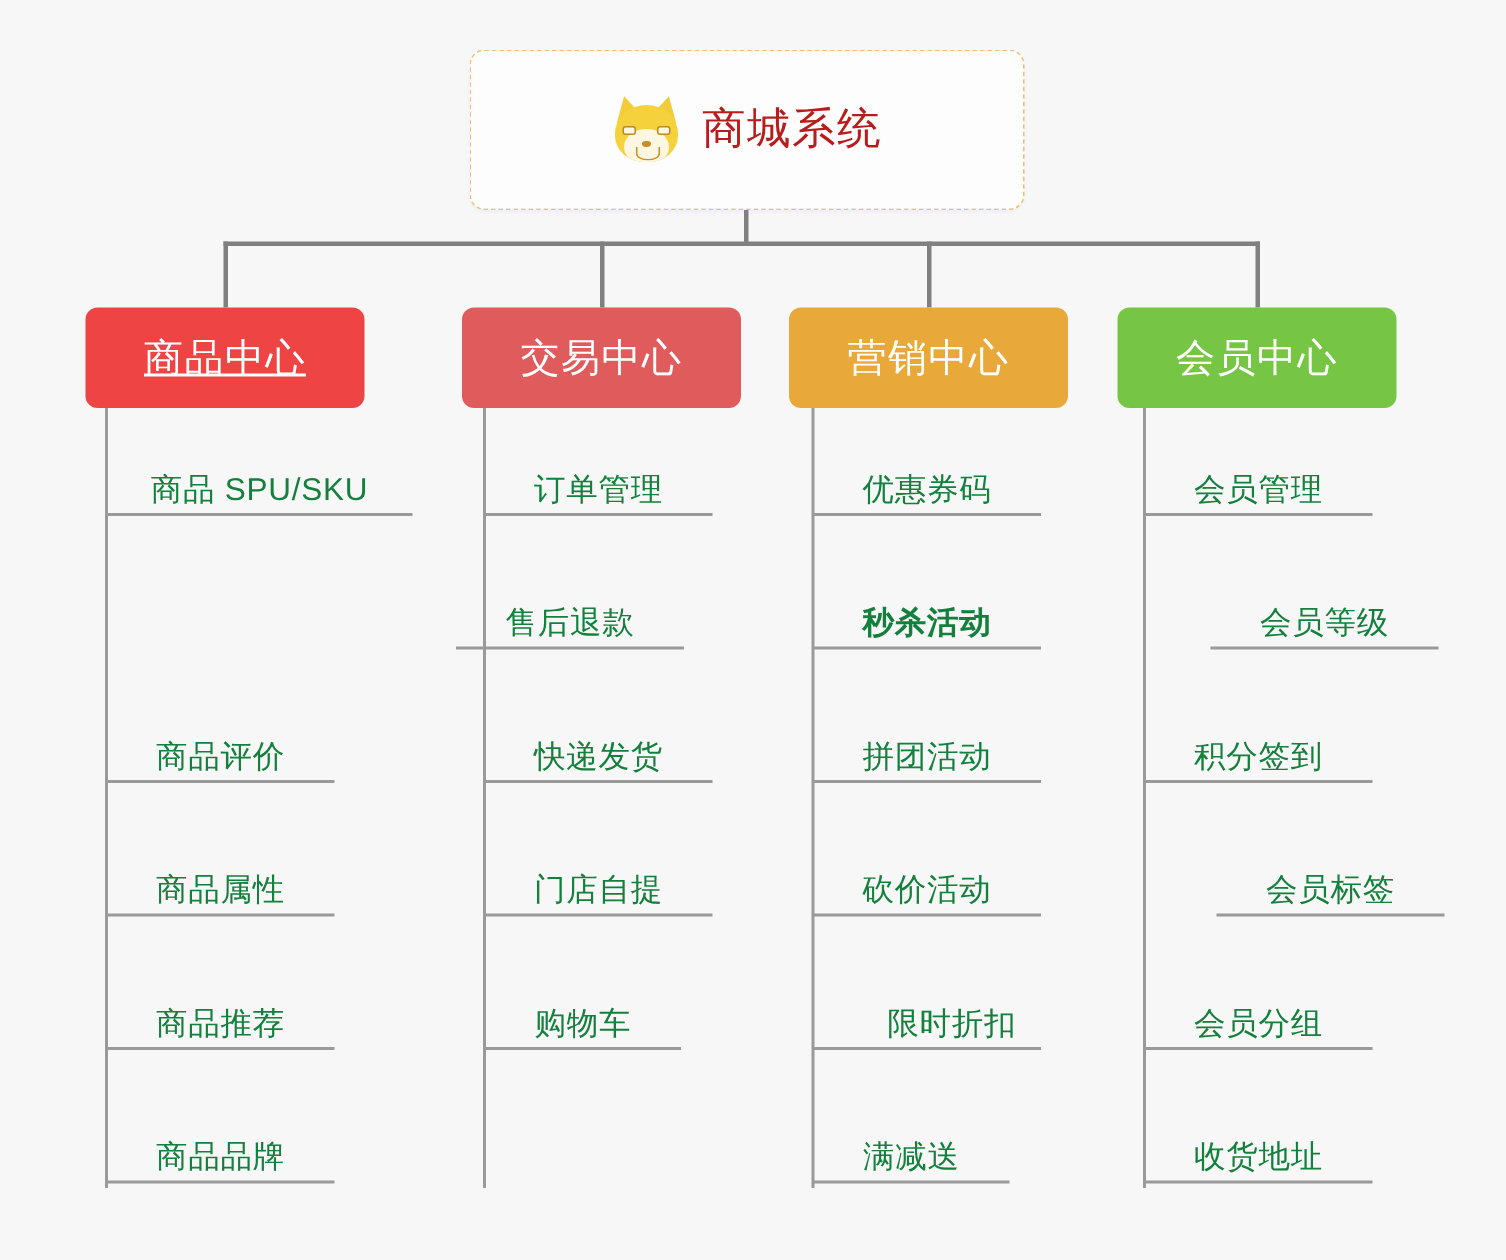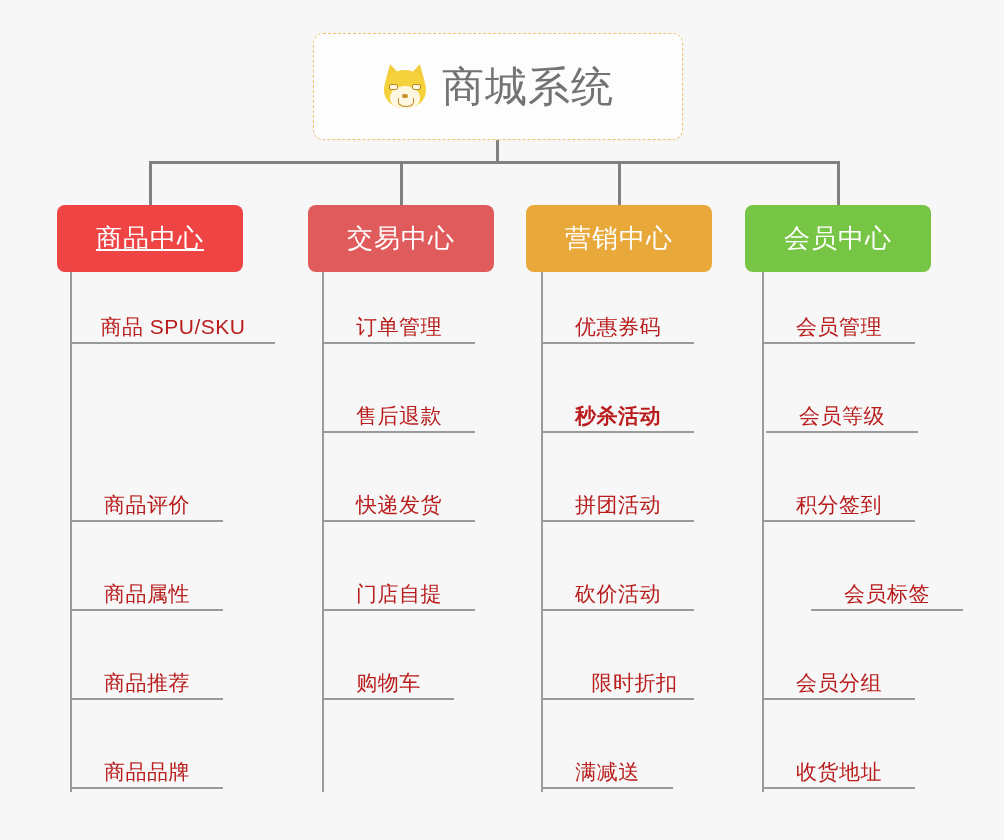--- a/index.html
+++ b/index.html
@@ -36,22 +36,22 @@
     align-items: center;
     justify-content: center;
     box-shadow: 0 1px 2px rgba(0,0,0,0.03);
   }
   .root-inner {
     display: flex;
     align-items: center;
     gap: 14px;
   }
   .root-title {
-    color: #737373;
-    font-size: 42px;
+    color: #b91c1c;
+    font-size: 29px;
     line-height: 1;
     letter-spacing: 1px;
     white-space: nowrap;
   }
 
   
   .shiba {
     position: relative;
     width: 46px;
     height: 46px;
@@ -160,21 +160,21 @@
     height: 44px;
     box-sizing: border-box;
     border-bottom: 2px solid #9a9a9a;
     display: flex;
     align-items: flex-end;
     justify-content: center;
     padding-bottom: 4px;
   }
   .leaf-label {
     font-size: 21px;
-    color: #b91c1c;
+    color: #15803d;
     white-space: nowrap;
     letter-spacing: 0.5px;
     line-height: 1.1;
   }
 </style>
 </head>
 <body>
 
 <div id="canvas">
 
@@ -225,21 +225,21 @@
   </div>
 
   <div class="branch-box" style="left:308px; background:#e05b5b;">
     <span>交易中心</span>
   </div>
   <div class="trunk" style="left:322px; height:520px;"></div>
 
   <div class="leaf" style="left:323px; top:300px; width:152px;">
     <span class="leaf-label">订单管理</span>
   </div>
-  <div class="leaf" style="left:323px; top:389px; width:152px;">
+  <div class="leaf" style="left:304px; top:389px; width:152px;">
     <span class="leaf-label">售后退款</span>
   </div>
   <div class="leaf" style="left:323px; top:478px; width:152px;">
     <span class="leaf-label">快递发货</span>
   </div>
   <div class="leaf" style="left:323px; top:567px; width:152px;">
     <span class="leaf-label">门店自提</span>
   </div>
   <div class="leaf" style="left:323px; top:656px; width:131px;">
     <span class="leaf-label">购物车</span>
@@ -270,21 +270,21 @@
   </div>
 
   <div class="branch-box" style="left:745px; background:#77c544;">
     <span>会员中心</span>
   </div>
   <div class="trunk" style="left:762px; height:520px;"></div>
 
   <div class="leaf" style="left:763px; top:300px; width:152px;">
     <span class="leaf-label">会员管理</span>
   </div>
-  <div class="leaf" style="left:766px; top:389px; width:152px;">
+  <div class="leaf" style="left:807px; top:389px; width:152px;">
     <span class="leaf-label">会员等级</span>
   </div>
   <div class="leaf" style="left:763px; top:478px; width:152px;">
     <span class="leaf-label">积分签到</span>
   </div>
   <div class="leaf" style="left:763px; top:567px; width:152px;margin-left:48px;">
     <span class="leaf-label">会员标签</span>
   </div>
   <div class="leaf" style="left:763px; top:656px; width:152px;">
     <span class="leaf-label">会员分组</span>

